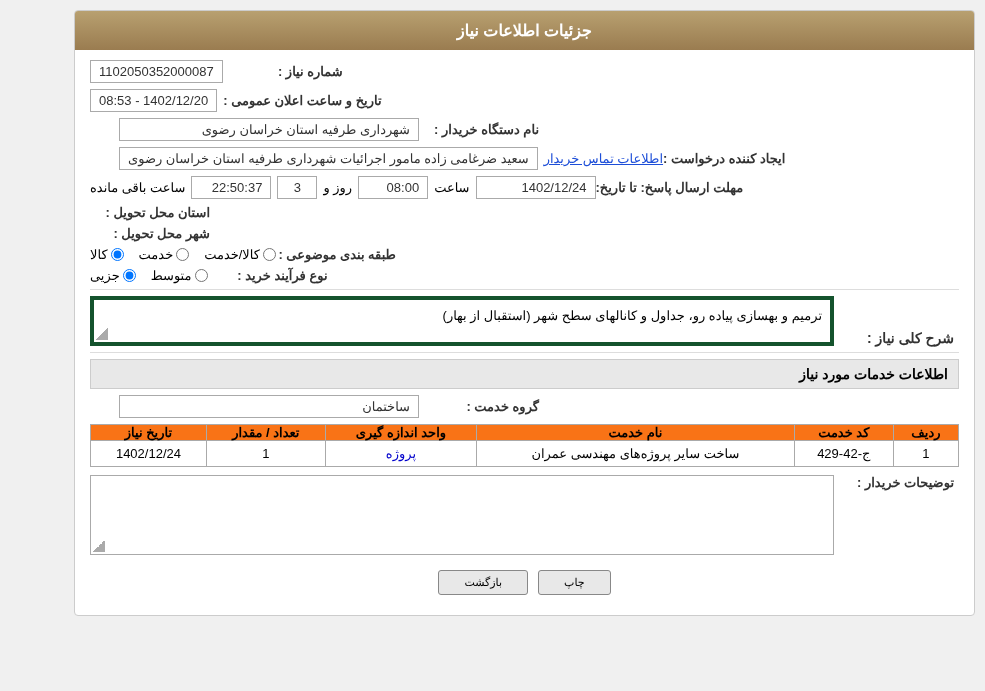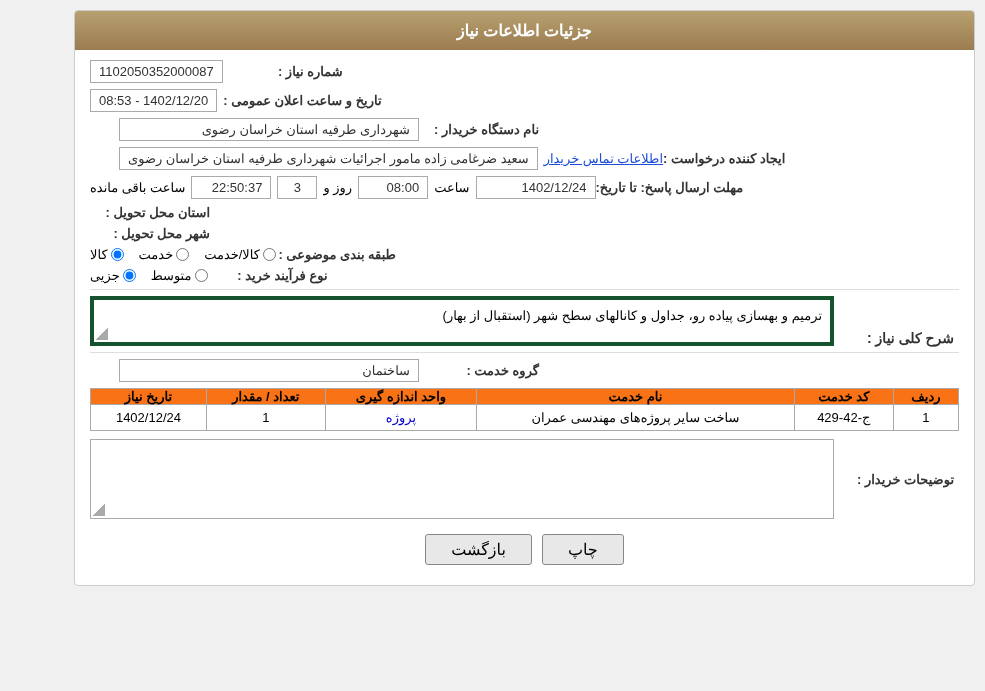--- a/index.html
+++ b/index.html
@@ -146,21 +146,21 @@
       justify-content: center;
       gap: 10px;
       margin-top: 15px;
       margin-bottom: 10px;
     }
     .btn {
       padding: 5px 25px;
       border: 1px solid #888;
       border-radius: 3px;
       cursor: pointer;
-      font-size: 16px;
+      font-size: 11px;
       font-family: Tahoma, Arial, sans-serif;
     }
     .btn-print {
       background: #e8e8e8;
     }
     .btn-back {
       background: #e8e8e8;
     }
     .relative-container {
       position: relative;
@@ -264,20 +264,21 @@
       <div class="info-row" style="align-items:flex-end;">
         <span class="label" style="font-size:14px;">شرح کلی نیاز :</span>
         <div class="description-box" style="flex:1;min-height:50px;position:relative;">
           <span>ترمیم و بهسازی پیاده رو، جداول و کانالهای سطح شهر (استقبال از بهار)</span>
           <span class="resize-handle"></span>
         </div>
       </div>
 
       <hr class="separator">
 
+      <div class="section-header">اطلاعات خدمات مورد نیاز</div>
 
       <div class="info-row">
         <span class="label">گروه خدمت :</span>
         <div class="value-box wide">ساختمان</div>
       </div>
 
       <table class="service-table">
         <thead>
           <tr>
             <th>ردیف</th>
@@ -293,21 +294,21 @@
       <td>1</td>
       <td>ج-42-429</td>
       <td>ساخت سایر پروژه‌های مهندسی عمران</td>
       <td style="color:#0000cc;">پروژه</td>
       <td>1</td>
       <td>1402/12/24</td>
     </tr>
           </tbody>
       </table>
 
-      <div class="info-row" style="align-items:center;">
+      <div class="info-row" style="align-items:flex-start;">
         <span class="label">توضیحات خریدار :</span>
         <div class="buyer-notes-box" style="flex:1;">
           <span></span>
           <span class="resize-handle"></span>
         </div>
       </div>
 
       <div class="btn-row">
         <button class="btn btn-print">چاپ</button>
         <button class="btn btn-back">بازگشت</button>

